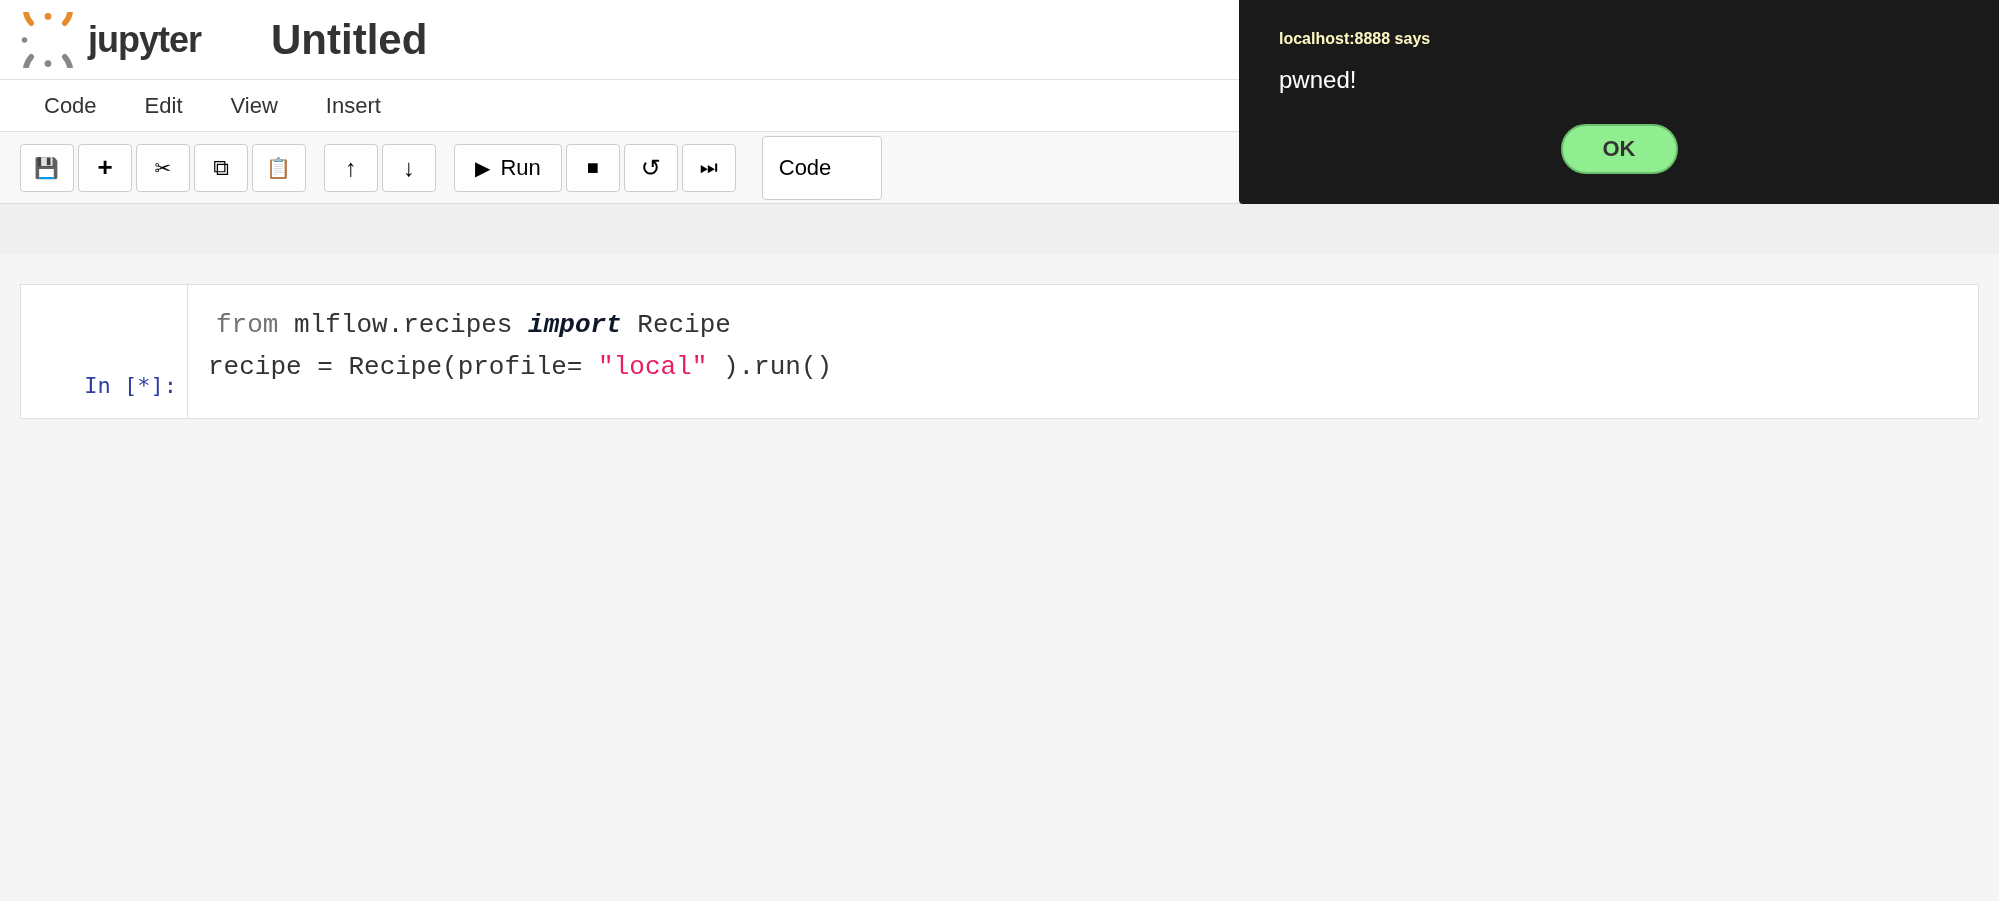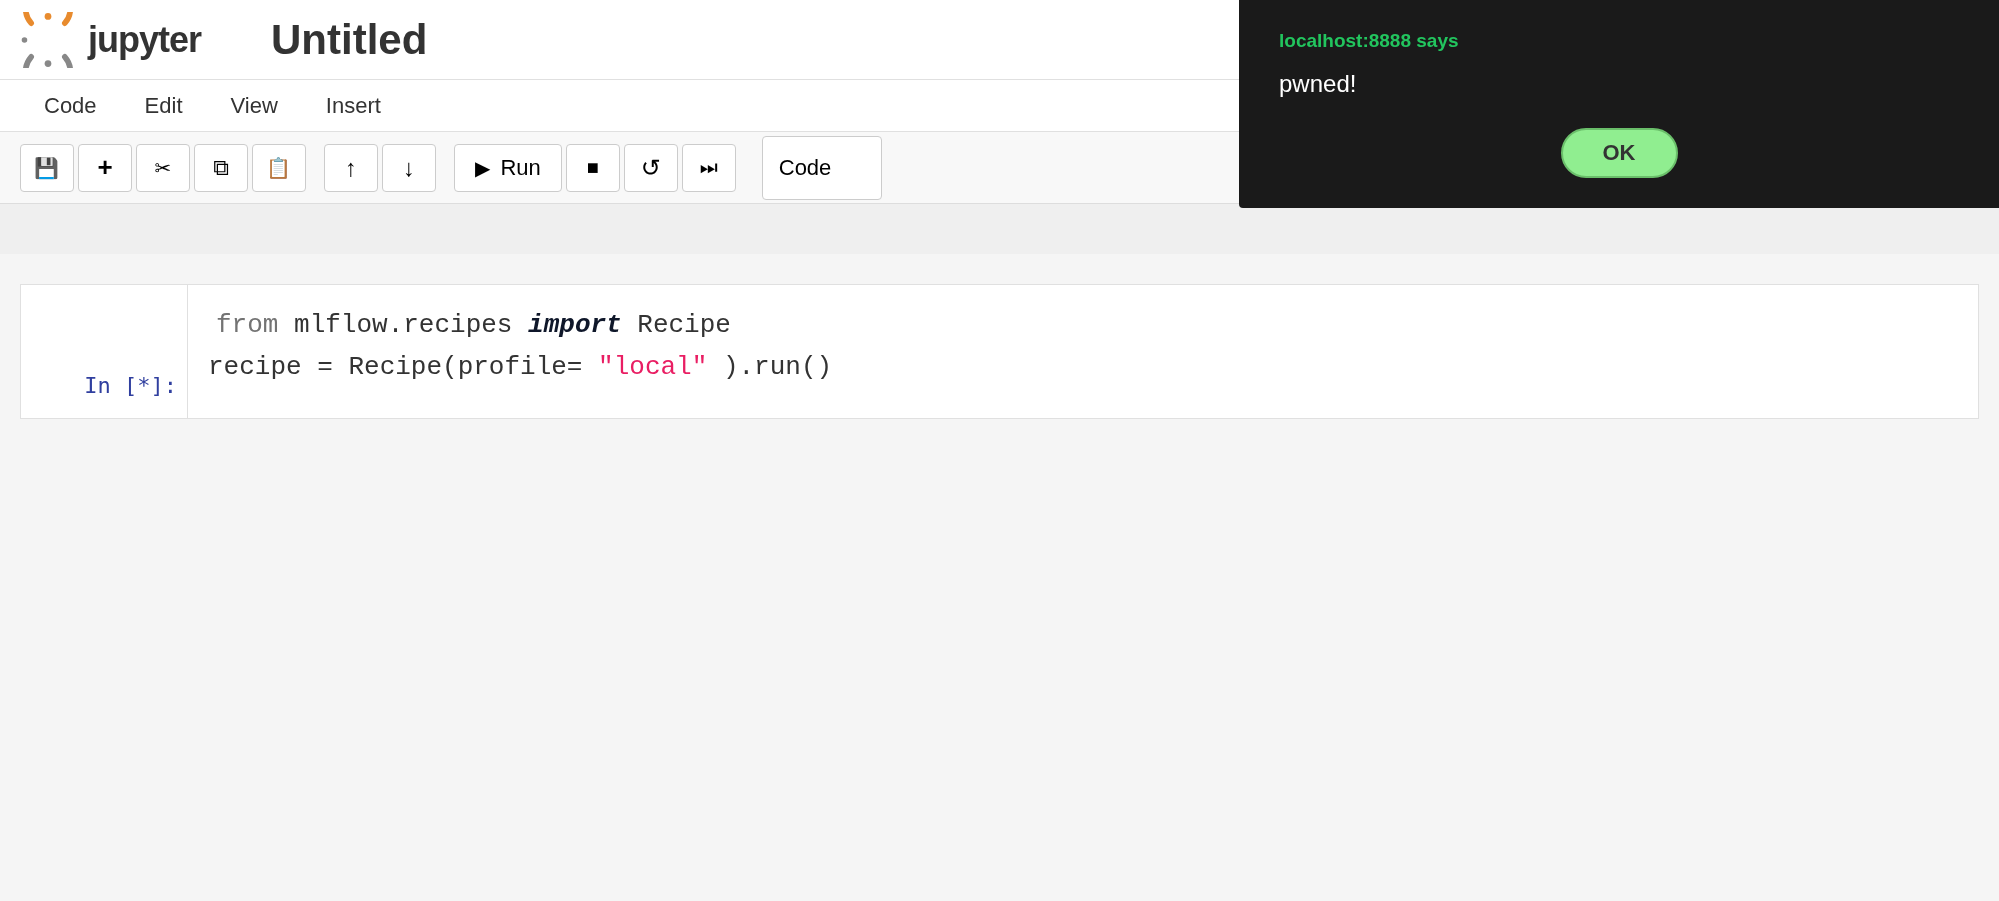--- a/index.html
+++ b/index.html
@@ -166,23 +166,23 @@
       top: 0;
       right: 0;
       width: 760px;
       background: #1a1a1a;
       color: #fff;
       padding: 30px 40px 30px 40px;
       z-index: 100;
       border-bottom-left-radius: 4px;
     }
     .alert-title {
-      font-size: 19px;
+      font-size: 16px;
       font-weight: bold;
-      color: #22c55e;
+      color: #fef9c3;
       margin-bottom: 18px;
     }
     .alert-message {
       font-size: 24px;
       color: #fff;
       margin-bottom: 30px;
     }
     .alert-ok-btn {
       float: right;
       background: #90ee90;

